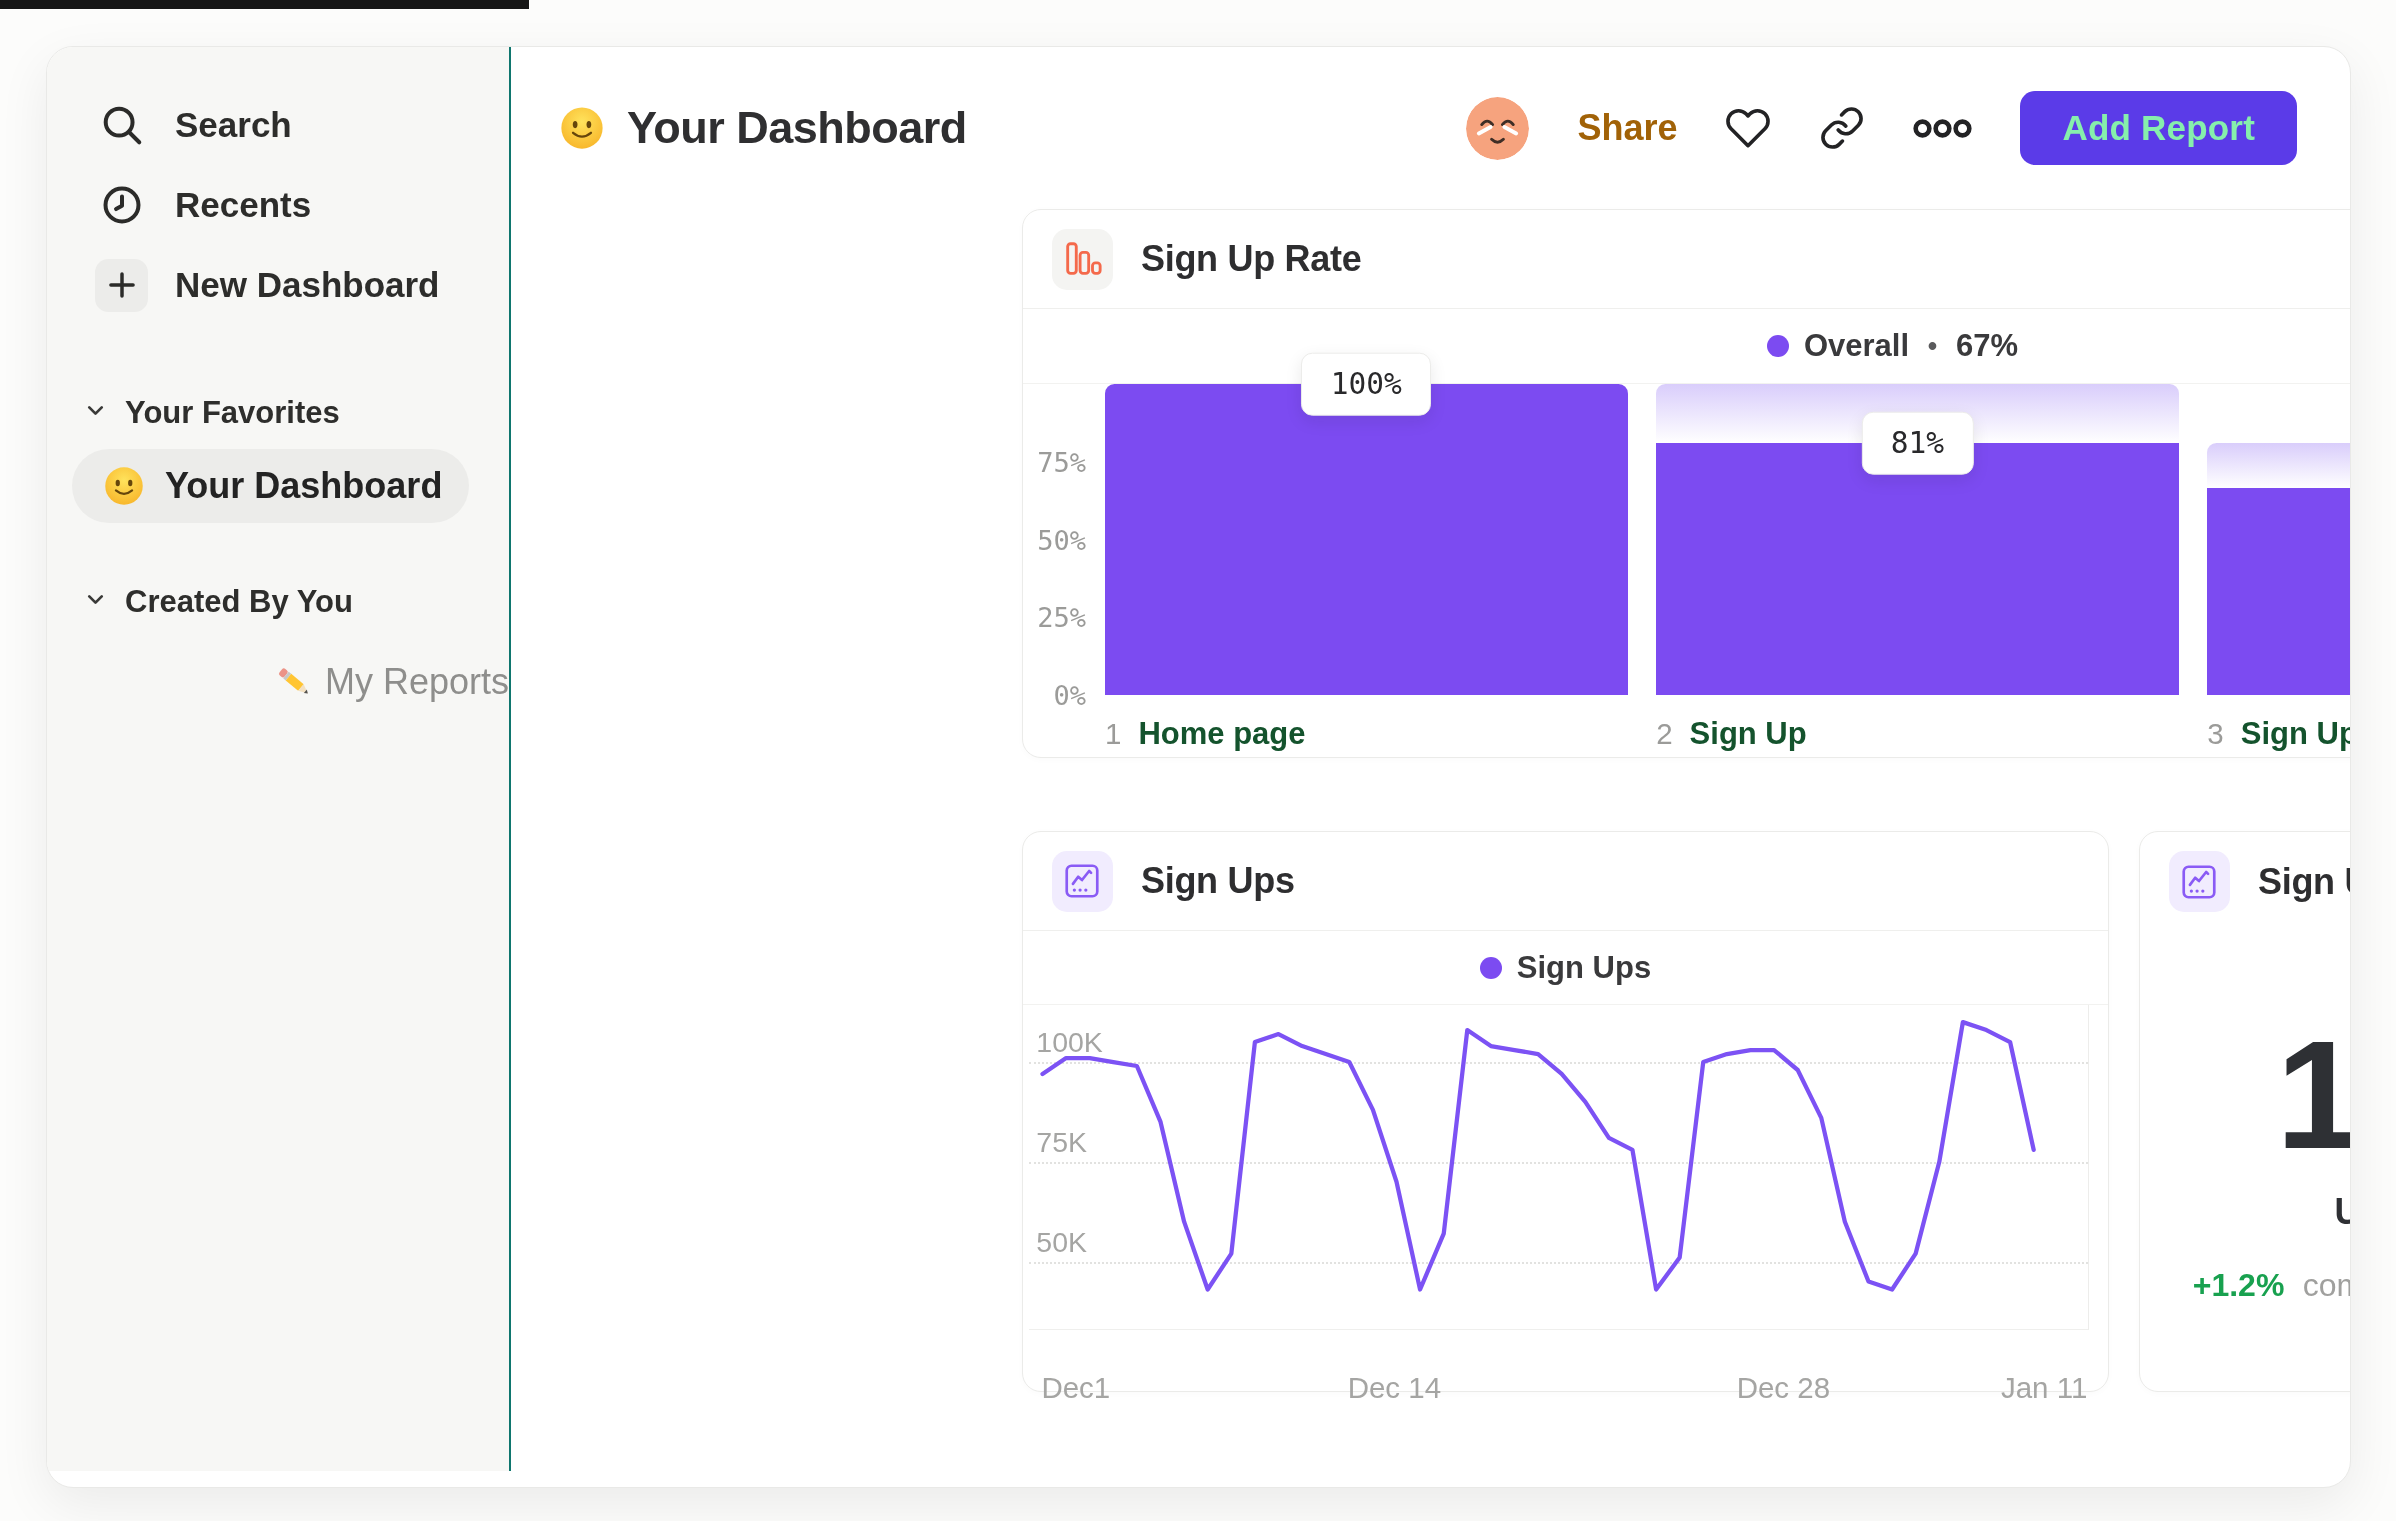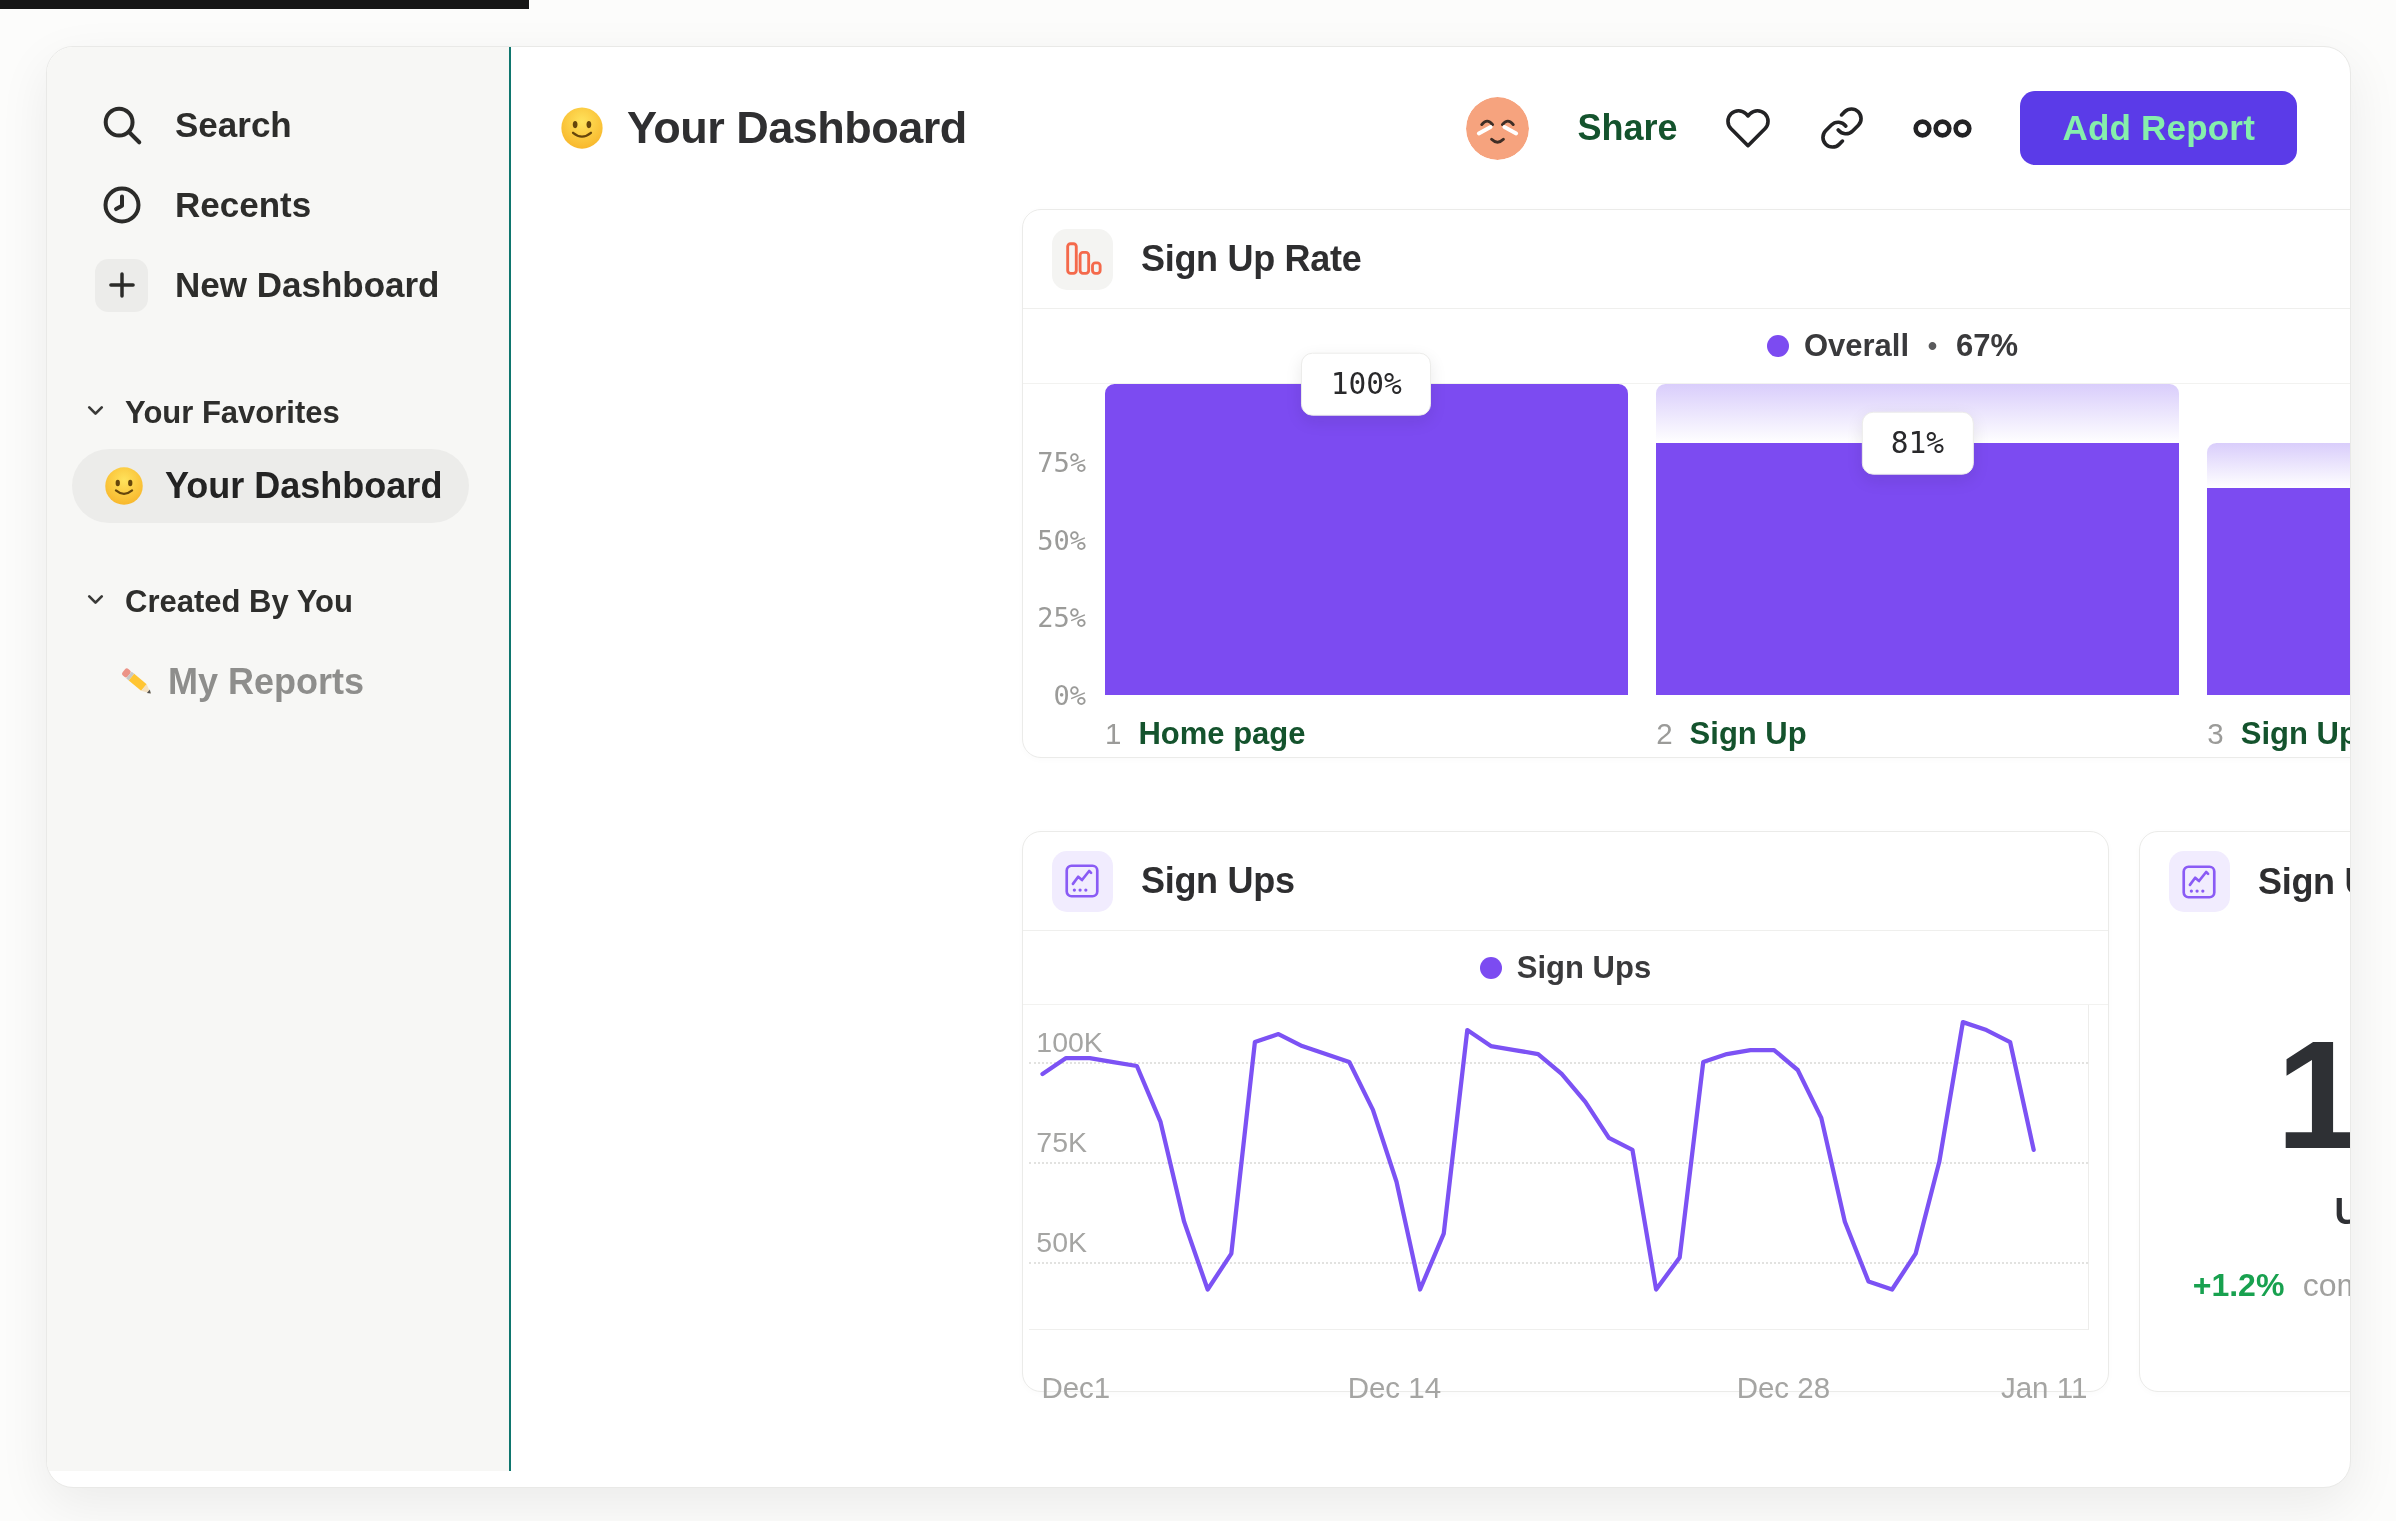--- a/index.html
+++ b/index.html
@@ -19,31 +19,31 @@
   .s-item { display:flex; align-items:center; height:80px; padding-left:48px; gap:27px;
     font-size:35px; font-weight:600; color:#2D2D2B; cursor:pointer; }
   .s-ico { width:53px; height:53px; display:flex; align-items:center; justify-content:center; }
   .s-ico.boxed { background:#ECECEA; border-radius:13.3px; }
   .s-section-head { display:flex; align-items:center; gap:17px; height:53px; padding-left:36px;
     font-size:31px; font-weight:700; color:#2E2E2C; cursor:pointer; }
   .s-pill { margin:9.5px 40px 0 25px; height:74px; border-radius:38px; background:#ECECEA;
     display:flex; align-items:center; gap:21px; padding-left:32px;
     font-size:36px; font-weight:700; color:#232323; cursor:pointer; }
   .s-subitem { margin-top:15px; height:76px; display:flex; align-items:center; gap:9px;
-    padding-left:70px; font-size:36px; font-weight:700; color:#8E8E8C; cursor:pointer; }
+    padding-left:70px; font-size:36px; font-weight:400; color:#8E8E8C; cursor:pointer;justify-content:flex-end; }
   .mt-big { margin-top:61px; } .mt-med { margin-top:53px; }
 
   
   .main { position:absolute; left:464px; top:0; right:0; bottom:0; }
   .m-header { position:absolute; left:0; top:0; right:0; height:162px;
     display:flex; align-items:center; padding:0 53px 0 49px; }
   .m-title { display:flex; align-items:center; gap:23px; font-size:45px; font-weight:700;
     color:#2F2F31; letter-spacing:-0.5px; }
   .m-actions { margin-left:auto; display:flex; align-items:center; gap:48px; }
-  .share-label { font-size:36px; font-weight:600; color:#14532d; cursor:pointer; }
+  .share-label { font-size:36px; font-weight:600; color:#a16207; cursor:pointer; }
   .icon-btn { display:flex; align-items:center; justify-content:center; cursor:pointer; }
   .add-report { height:74px; padding:0 42px; background:#5B3BE8; color:#86efac;
     font-size:35px; font-weight:600; border:none; border-radius:15px; cursor:pointer;
     display:flex; align-items:center; letter-spacing:0.2px; }
   .avatar { width:63px; height:63px; border-radius:50%; overflow:hidden; cursor:pointer; }
 
   
   .card { position:absolute; background:#FFF; border:1px solid #EBEBE9; border-radius:19px;
     box-shadow:0 1.9px 7.6px rgba(0,0,0,0.02); }
   #card-funnel { left:511px; top:162px; width:1741px; height:549px; }

